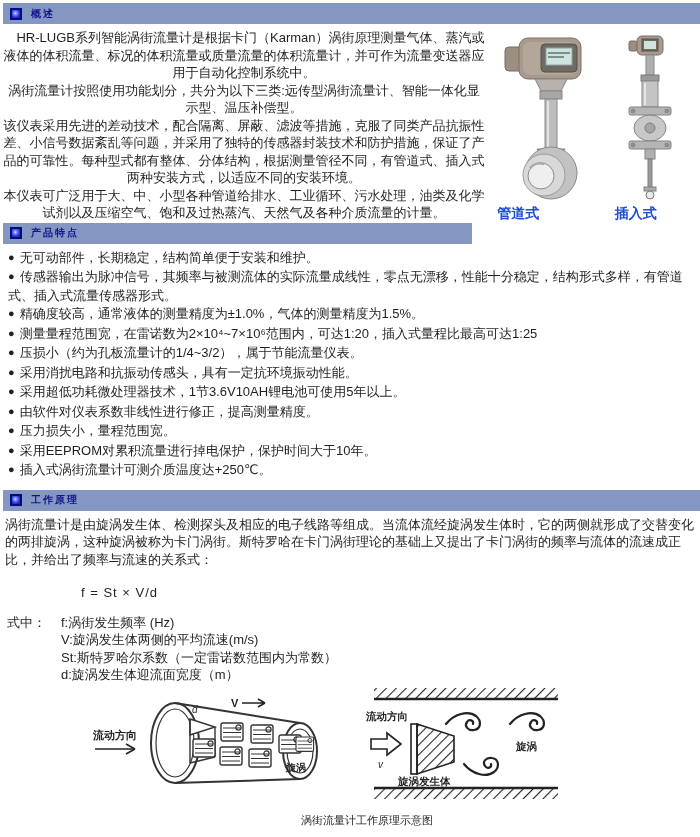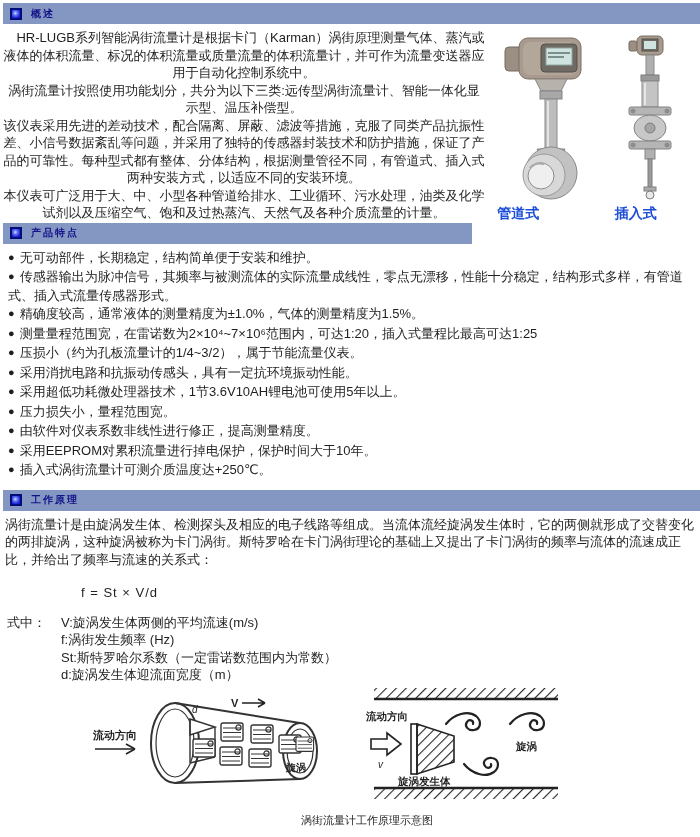--- a/index.html
+++ b/index.html
@@ -132,42 +132,42 @@
       <span class="t">产品特点</span>
     </div>
     <ul>
       <li><span class="blt">●</span><span>无可动部件，长期稳定，结构简单便于安装和维护。</span></li>
       <li><span class="blt">●</span><span>传感器输出为脉冲信号，其频率与被测流体的实际流量成线性，零点无漂移，性能十分稳定，结构形式多样，有管道式、插入式流量传感器形式。</span></li>
       <li><span class="blt">●</span><span>精确度较高，通常液体的测量精度为±1.0%，气体的测量精度为1.5%。</span></li>
       <li><span class="blt">●</span><span>测量量程范围宽，在雷诺数为2×10⁴~7×10⁶范围内，可达1:20，插入式量程比最高可达1:25</span></li>
       <li><span class="blt">●</span><span>压损小（约为孔板流量计的1/4~3/2），属于节能流量仪表。</span></li>
       <li><span class="blt">●</span><span>采用消扰电路和抗振动传感头，具有一定抗环境振动性能。</span></li>
       <li><span class="blt">●</span><span>采用超低功耗微处理器技术，1节3.6V10AH锂电池可使用5年以上。</span></li>
+      <li><span class="blt">●</span><span>由软件对仪表系数非线性进行修正，提高测量精度。</span></li>
       <li><span class="blt">●</span><span>压力损失小，量程范围宽。</span></li>
-      <li><span class="blt">●</span><span>由软件对仪表系数非线性进行修正，提高测量精度。</span></li>
       <li><span class="blt">●</span><span>采用EEPROM对累积流量进行掉电保护，保护时间大于10年。</span></li>
       <li><span class="blt">●</span><span>插入式涡街流量计可测介质温度达+250℃。</span></li>
     </ul>
   </div>
 
   <div class="principle">
     <div class="bar bar-full">
       <span class="sq"></span>
       <span class="t">工作原理</span>
     </div>
 
     <p class="intro">涡街流量计是由旋涡发生体、检测探头及相应的电子线路等组成。当流体流经旋涡发生体时，它的两侧就形成了交替变化的两排旋涡，这种旋涡被称为卡门涡街。斯特罗哈在卡门涡街理论的基础上又提出了卡门涡街的频率与流体的流速成正比，并给出了频率与流速的关系式：</p>
 
     <div class="formula">f = St × V/d</div>
 
     <div class="where">
       <div class="lbl">式中：</div>
       <div class="lines">
+        <div>f:涡街发生频率 (Hz)</div>
         <div>V:旋涡发生体两侧的平均流速(m/s)</div>
-        <div>f:涡街发生频率 (Hz)</div>
         <div>St:斯特罗哈尔系数（一定雷诺数范围内为常数）</div>
         <div>d:旋涡发生体迎流面宽度（m）</div>
       </div>
     </div>
 
     <div class="diagrams">
 
       <svg width="245" height="112" viewBox="0 0 245 112">
         <defs>
           <g id="coilblock">

